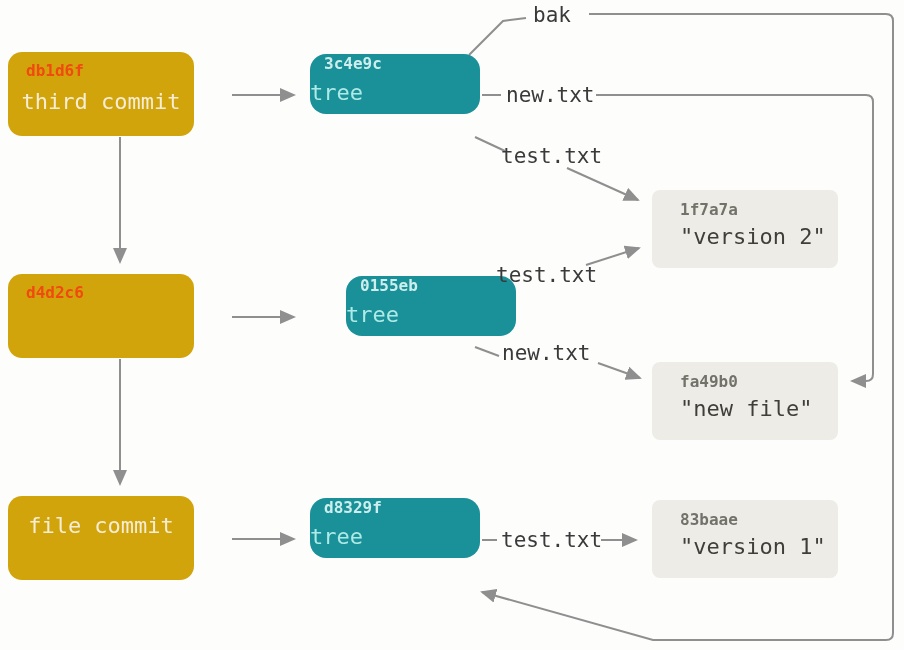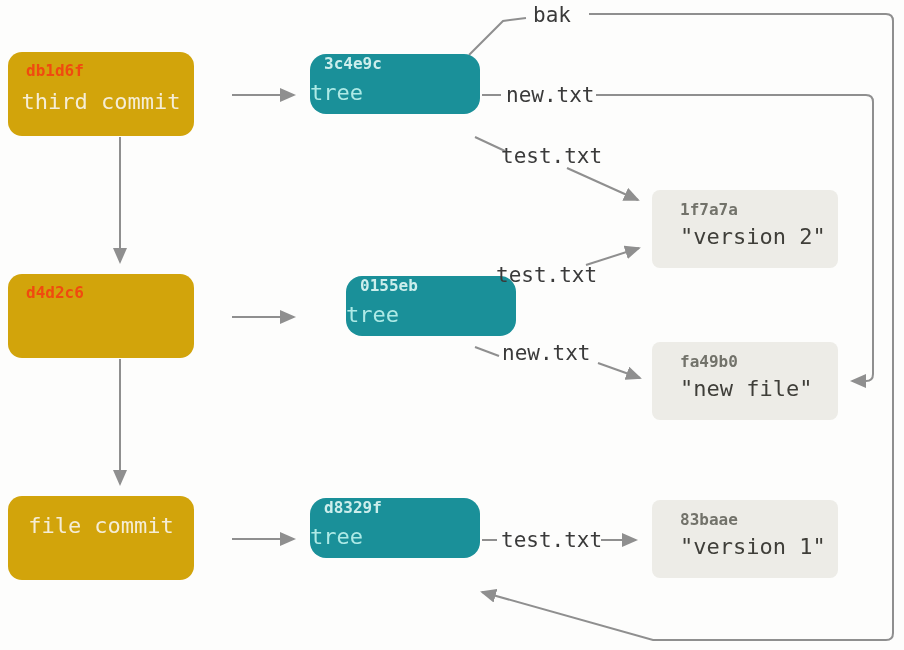--- a/index.html
+++ b/index.html
@@ -116,21 +116,21 @@
   </div>
   <div class="node tree" style="left:310px;top:498px;">
     <div class="hash">d8329f</div>
     <div class="label">tree</div>
   </div>
 
   <div class="node blob" style="left:652px;top:190px;">
     <div class="hash">1f7a7a</div>
     <div class="content">"version 2"</div>
   </div>
-  <div class="node blob" style="left:652px;top:342px;">
+  <div class="node blob" style="left:652px;top:362px;">
     <div class="hash">fa49b0</div>
     <div class="content">"new file"</div>
   </div>
   <div class="node blob" style="left:652px;top:500px;">
     <div class="hash">83baae</div>
     <div class="content">"version 1"</div>
   </div>
 
   <div class="edge-label" style="left:533px;top:2px;">bak</div>
   <div class="edge-label" style="left:506px;top:82px;">new.txt</div>

